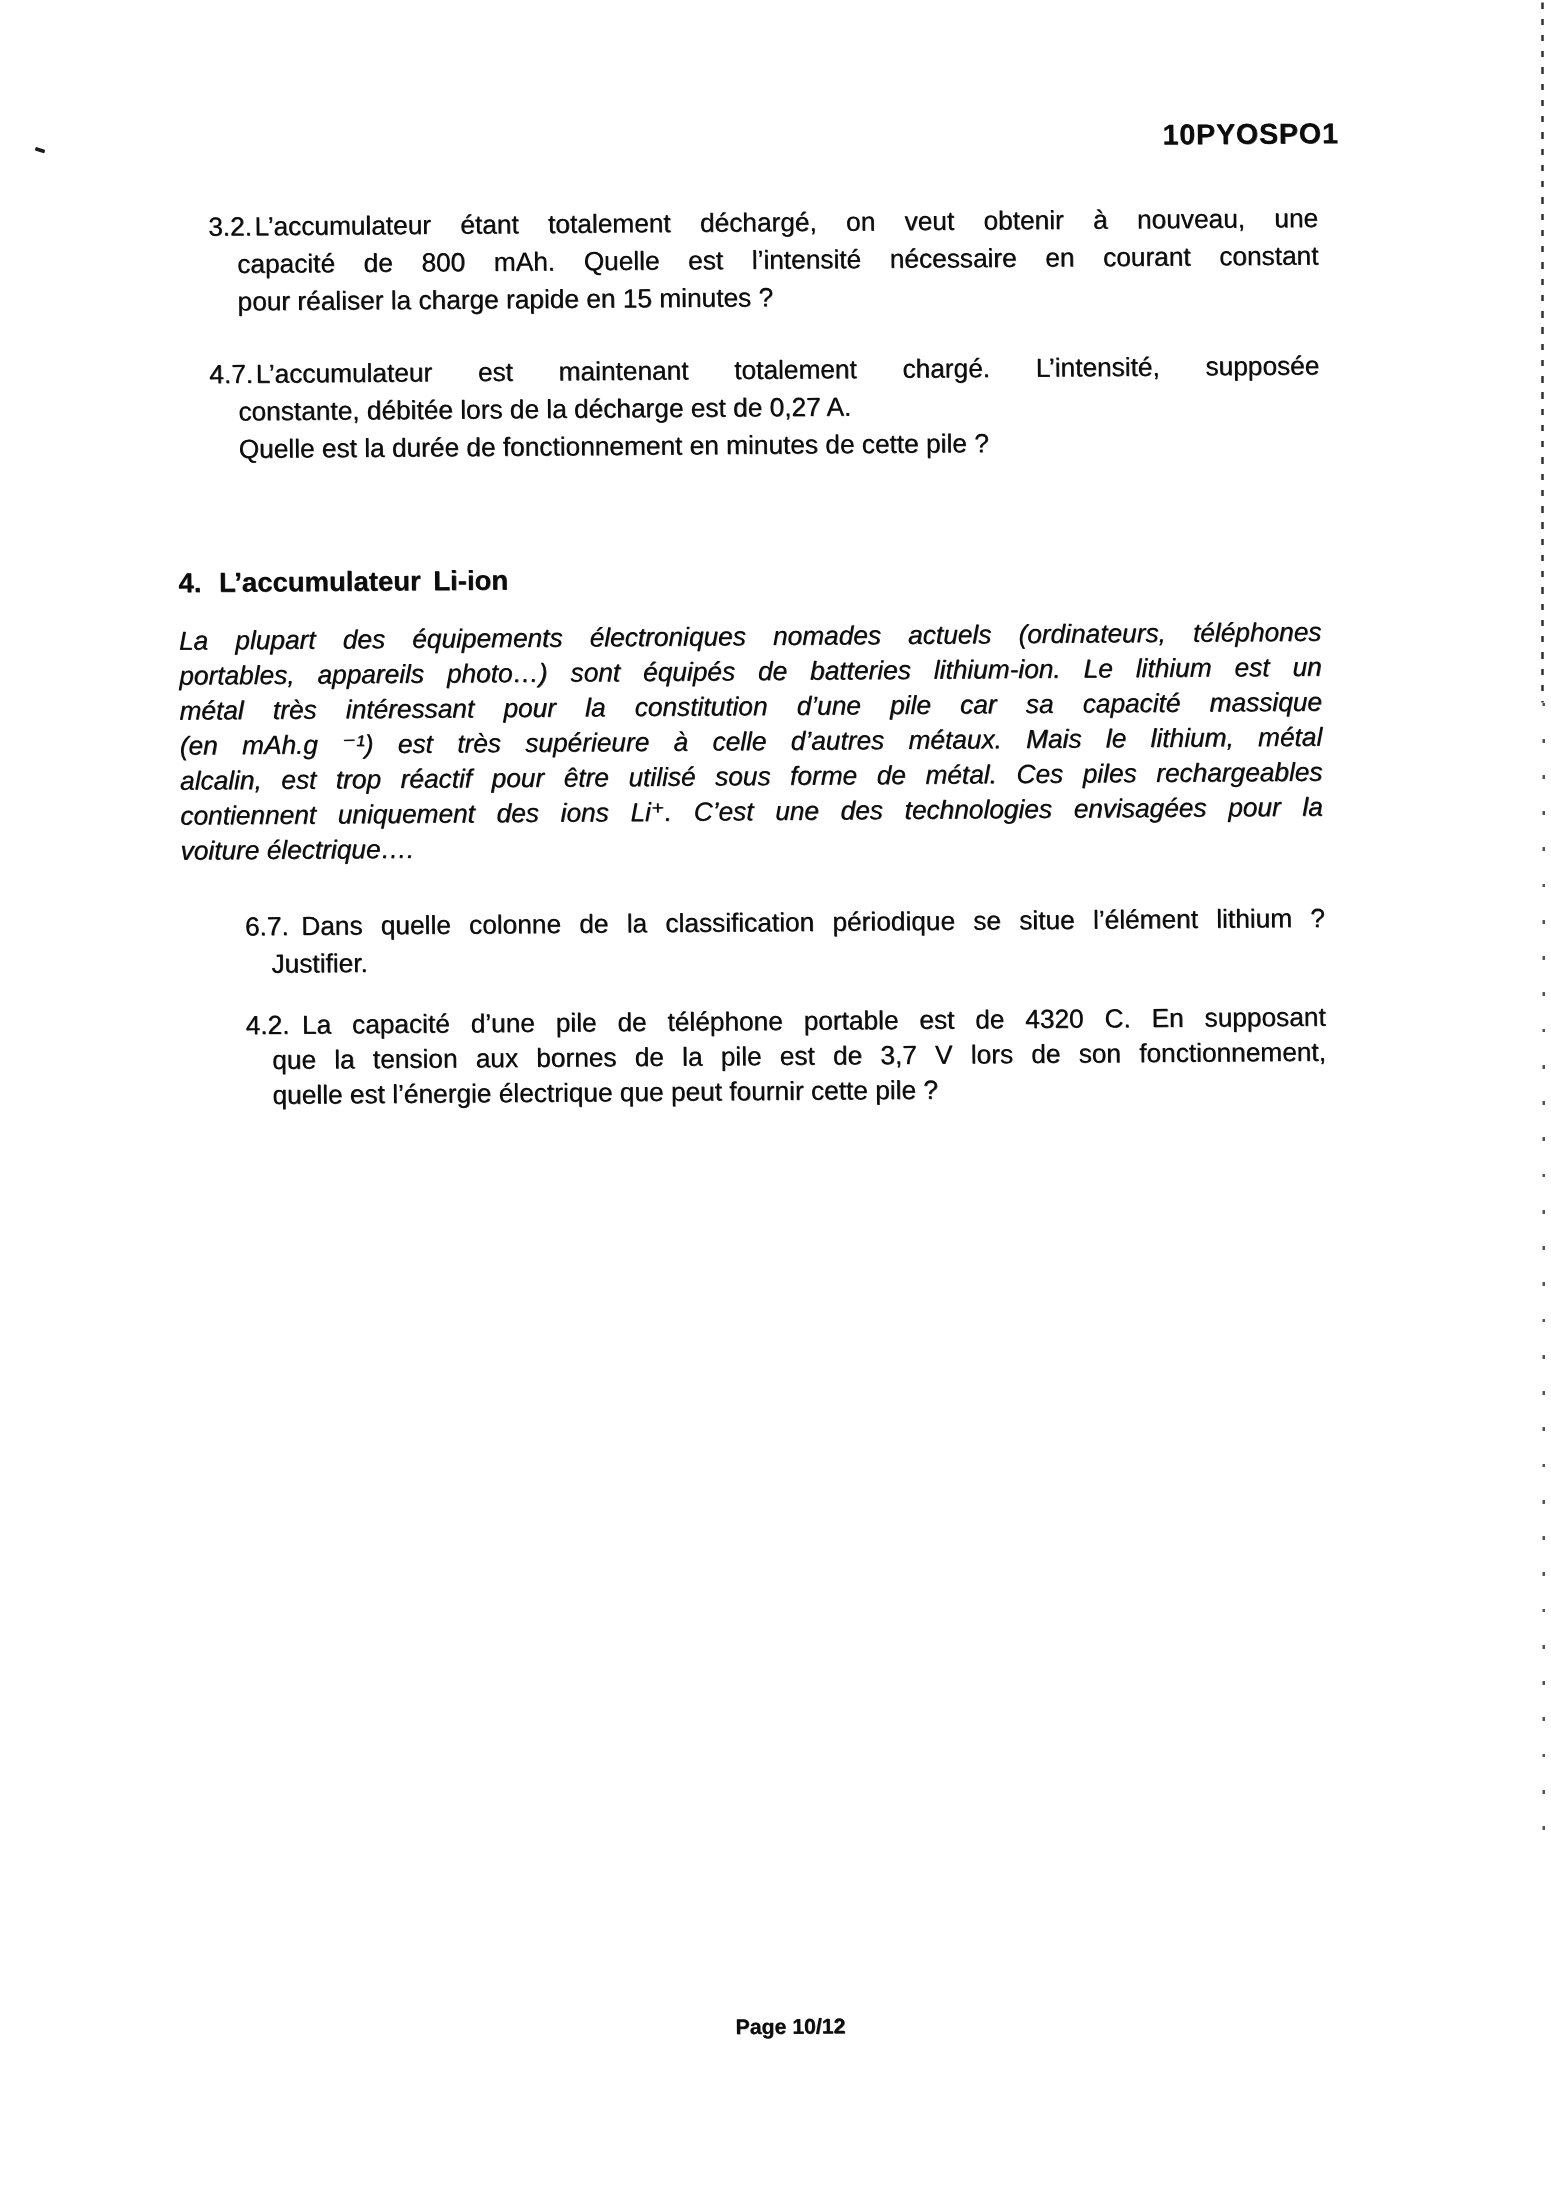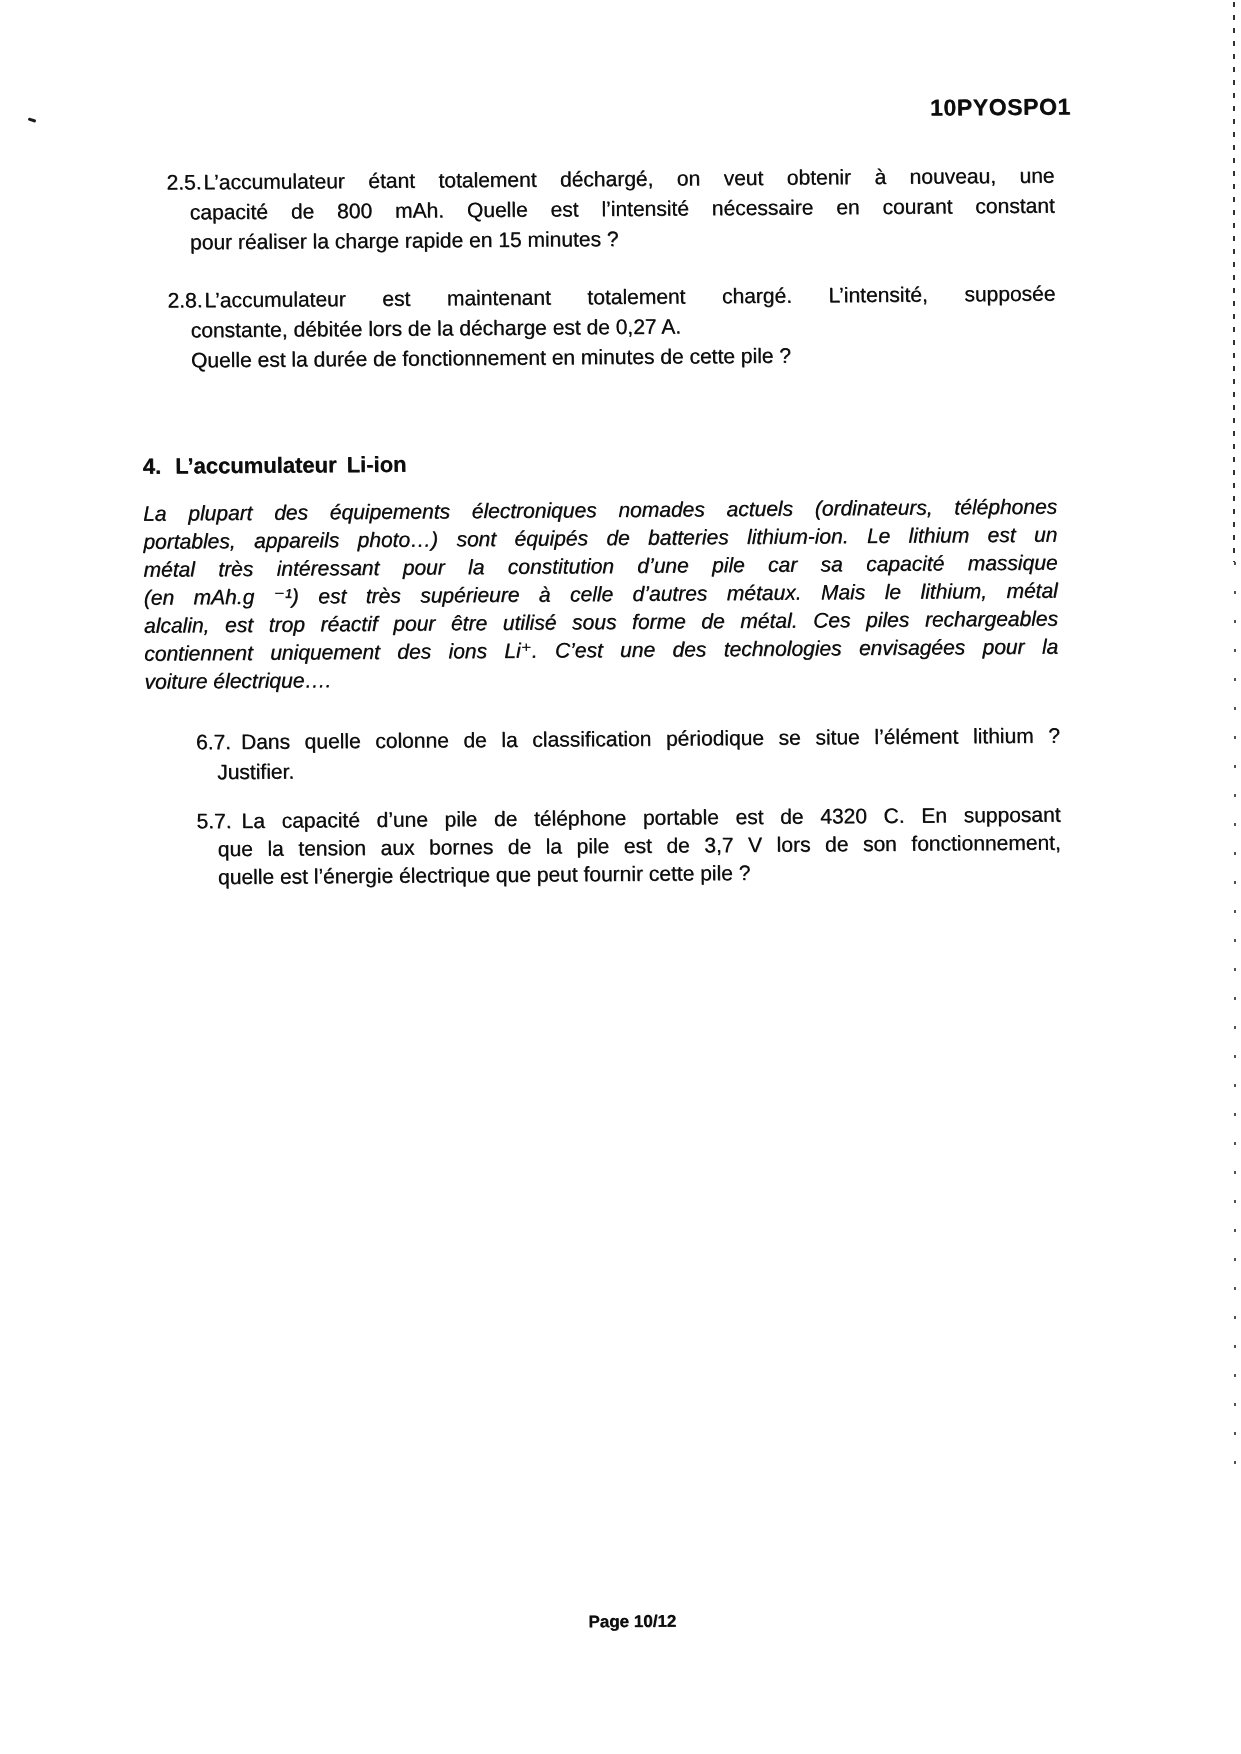--- a/index.html
+++ b/index.html
@@ -76,27 +76,27 @@
 </head>
 <body>
 
 <div class="content">
 
   <div class="header-code ink">10PYOSPO1</div>
 
   <div class="speck"></div>
 
   <div class="q ink pos-q32">
-    <div class="qline j"><span class="num3">2.5.</span><span>L’accumulateur étant totalement déchargé, on veut obtenir à nouveau, une</span></div>
+    <div class="qline j"><span class="num3">3.2.</span><span>L’accumulateur étant totalement déchargé, on veut obtenir à nouveau, une</span></div>
     <div class="qline j ind3">capacité de 800 mAh. Quelle est l’intensité nécessaire en courant constant</div>
     <div class="qline ind3">pour réaliser la charge rapide en 15 minutes ?</div>
   </div>
 
   <div class="q ink pos-q33">
-    <div class="qline j"><span class="num3">2.8.</span><span>L’accumulateur est maintenant totalement chargé. L’intensité, supposée</span></div>
+    <div class="qline j"><span class="num3">4.7.</span><span>L’accumulateur est maintenant totalement chargé. L’intensité, supposée</span></div>
     <div class="qline ind3">constante, débitée lors de la décharge est de 0,27 A.</div>
     <div class="qline ind3">Quelle est la durée de fonctionnement en minutes de cette pile ?</div>
   </div>
 
   <div class="heading4 ink"><span class="hnum">4.</span><span>L’accumulateur Li-ion</span></div>
 
   <div class="intro ink">
     <div class="qline j">La plupart des équipements électroniques nomades actuels (ordinateurs, téléphones</div>
     <div class="qline j">portables, appareils photo…) sont équipés de batteries lithium-ion. Le lithium est un</div>
     <div class="qline j">métal très intéressant pour la constitution d’une pile car sa capacité massique</div>
@@ -105,21 +105,21 @@
     <div class="qline j">contiennent uniquement des ions Li⁺. C’est une des technologies envisagées pour la</div>
     <div class="qline">voiture électrique….</div>
   </div>
 
   <div class="q ink pos-q41">
     <div class="qline j"><span class="num4">6.7.</span><span>Dans quelle colonne de la classification périodique se situe l’élément lithium ?</span></div>
     <div class="qline ind4">Justifier.</div>
   </div>
 
   <div class="q ink pos-q42">
-    <div class="qline j"><span class="num4">5.7.</span><span>La capacité d’une pile de téléphone portable est de 4320 C. En supposant</span></div>
+    <div class="qline j"><span class="num4">4.2.</span><span>La capacité d’une pile de téléphone portable est de 4320 C. En supposant</span></div>
     <div class="qline j ind4">que la tension aux bornes de la pile est de 3,7 V lors de son fonctionnement,</div>
     <div class="qline ind4">quelle est l’énergie électrique que peut fournir cette pile ?</div>
   </div>
 
   <div class="footer-page ink">Page 10/12</div>
 
 </div>
 
 <div class="edge-dash edge-dash-top"></div>
 <div class="edge-dash edge-dash-bottom"></div>

